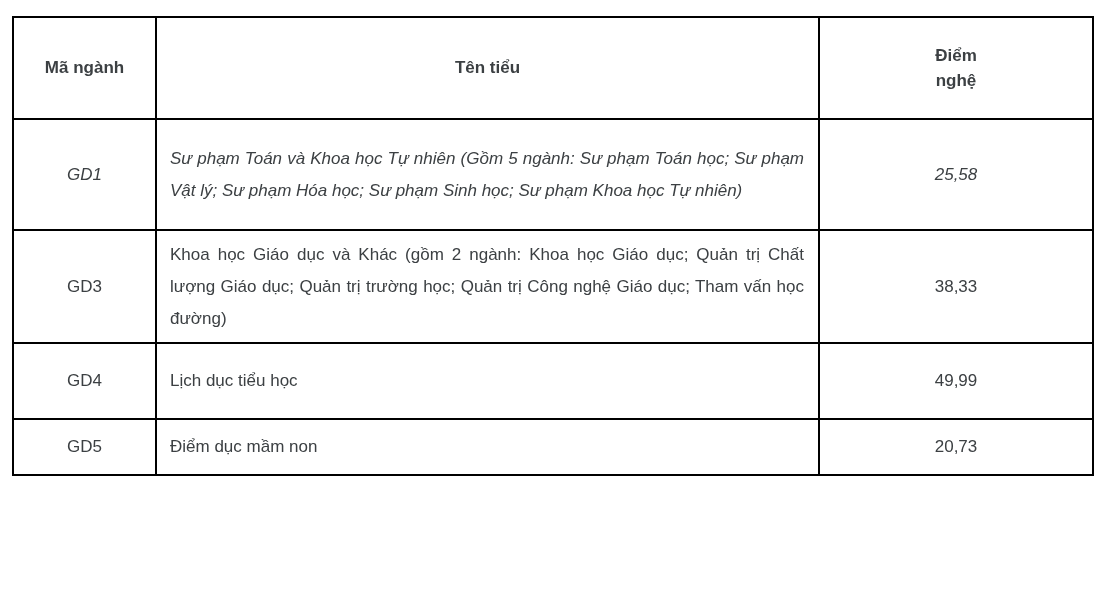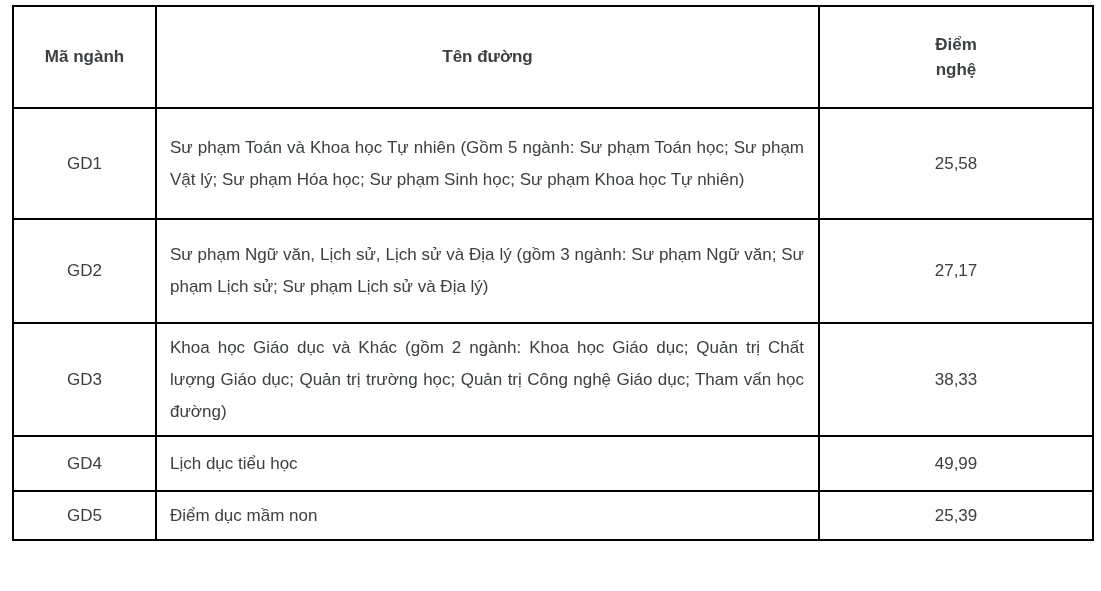--- a/index.html
+++ b/index.html
@@ -11,21 +11,21 @@
   .page {
     position: relative;
     width: 1101px;
     height: 591px;
     background: #ffffff;
     overflow: hidden;
   }
   table.score-table {
     position: absolute;
     left: 12px;
-    top: 5px;
+    top: 16px;
     width: 1080px;
     border-collapse: collapse;
     table-layout: fixed;
     color: #3c4043;
     font-size: 17px;
   }
   table.score-table th,
   table.score-table td {
     border: 2px solid #000000;
     vertical-align: middle;
@@ -36,25 +36,25 @@
     text-align: center;
     font-size: 17px;
     padding: 6px 8px;
   }
   th.col-header .wrap-narrow {
     display: inline-block;
     max-width: 80px;
     line-height: 1.5;
   }
   tr.header-row   { height: 102px; }
-  tr.row-gd1      { height: 111px; }
+  tr.row-gd1      { height: 111px; font-style: italic; }
   tr.row-gd2      { height: 104px; }
   tr.row-gd3      { height: 113px; }
-  tr.row-gd4      { height: 55px;  }
-  tr.row-gd5      { height: 49px;  }
+  tr.row-gd4      { height: 76px;  }
+  tr.row-gd5      { height: 56px;  }
   td.cell-code {
     text-align: center;
     padding: 4px 6px;
   }
   td.cell-name {
     text-align: justify;
     padding: 6px 14px 6px 13px;
     line-height: 32px;
   }
   td.cell-score {
@@ -72,48 +72,43 @@
       <col style="width: 143px;">
       <col style="width: 663px;">
       <col style="width: 274px;">
     </colgroup>
     <thead>
       <tr class="header-row">
         <th class="col-header">
           <span>Mã ngành</span>
         </th>
         <th class="col-header">
-          <span>Tên đường</span>
+          <span>Tên tiểu</span>
         </th>
         <th class="col-header">
           <span class="wrap-narrow">Điểm nghệ</span>
         </th>
       </tr>
     </thead>
     <tbody>
       <tr class="row-gd1">
         <td class="cell-code">GD1</td>
         <td class="cell-name">Sư phạm Toán và Khoa học Tự nhiên (Gồm 5 ngành: Sư phạm Toán học; Sư phạm Vật lý; Sư phạm Hóa học; Sư phạm Sinh học; Sư phạm Khoa học Tự nhiên)</td>
         <td class="cell-score">25,58</td>
-      </tr>
-      <tr class="row-gd2">
-        <td class="cell-code">GD2</td>
-        <td class="cell-name">Sư phạm Ngữ văn, Lịch sử, Lịch sử và Địa lý (gồm 3 ngành: Sư phạm Ngữ văn; Sư phạm Lịch sử; Sư phạm Lịch sử và Địa lý)</td>
-        <td class="cell-score">27,17</td>
       </tr>
       <tr class="row-gd3">
         <td class="cell-code">GD3</td>
         <td class="cell-name">Khoa học Giáo dục và Khác (gồm 2 ngành: Khoa học Giáo dục; Quản trị Chất lượng Giáo dục; Quản trị trường học; Quản trị Công nghệ Giáo dục; Tham vấn học đường)</td>
         <td class="cell-score">38,33</td>
       </tr>
       <tr class="row-gd4">
         <td class="cell-code">GD4</td>
         <td class="cell-name">Lịch dục tiểu học</td>
         <td class="cell-score">49,99</td>
       </tr>
       <tr class="row-gd5">
         <td class="cell-code">GD5</td>
         <td class="cell-name">Điểm dục mầm non</td>
-        <td class="cell-score">25,39</td>
+        <td class="cell-score">20,73</td>
       </tr>
     </tbody>
   </table>
 </div>
 
 </body></html>

